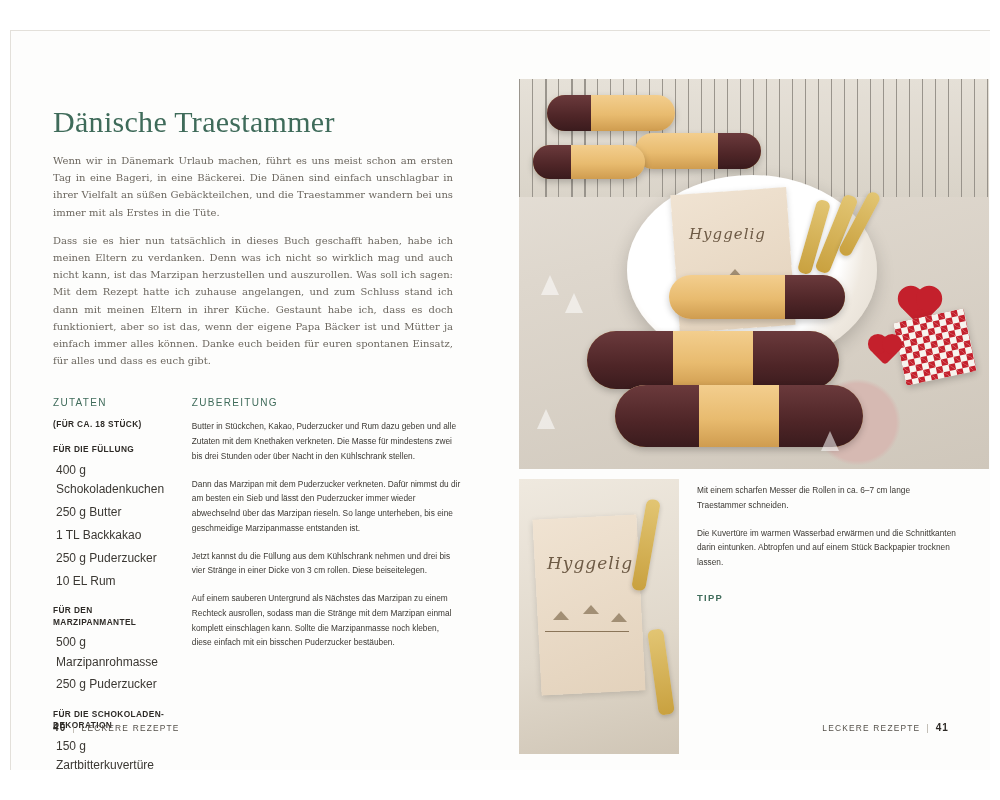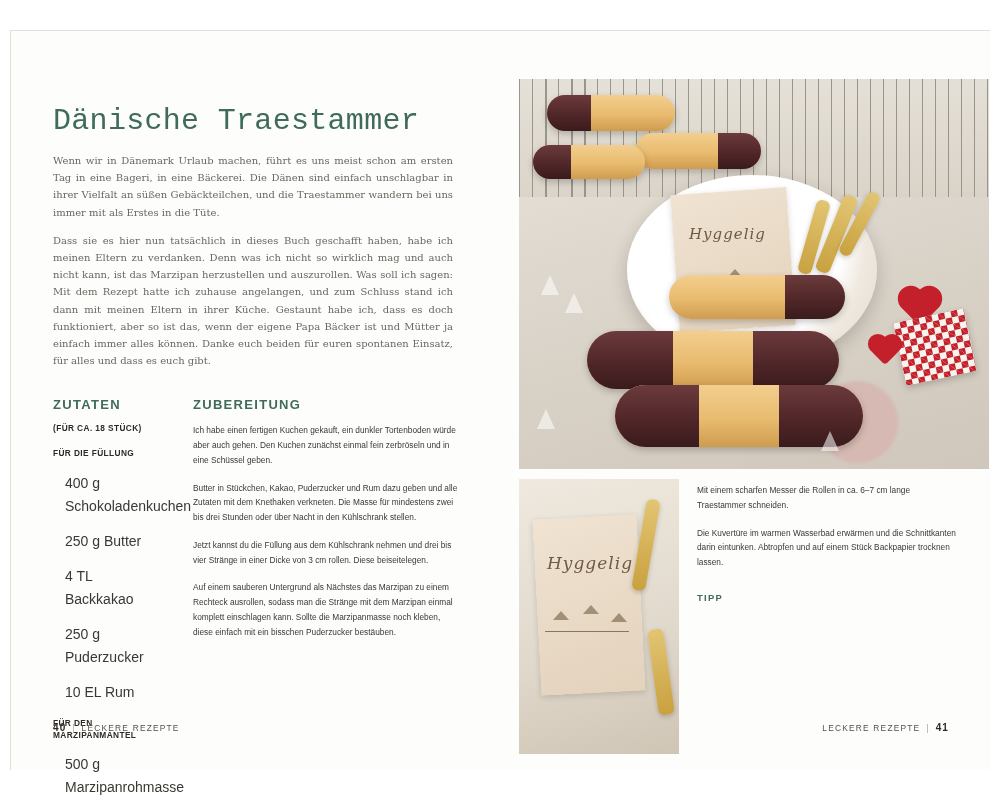--- a/index.html
+++ b/index.html
@@ -19,21 +19,21 @@
     border-top:1px solid #e3e0da;
     box-sizing:border-box;
   }
   
   .page-left{
     position:absolute;left:0;top:0;width:490px;height:740px;
     box-sizing:border-box;
     padding:60px 40px 0 42px;
   }
   .recipe-title{
-    font-family:Liberation Mono, monospace;
+    font-family:Liberation Serif, serif;
     font-weight:400;
     font-size:30px;
     letter-spacing:.3px;
     color:#3f6b5a;
     margin:14px 0 14px 0;
     line-height:1.1;
   }
   .intro{
     font-family:"DejaVu Serif", serif;
     font-size:10px;
@@ -44,42 +44,42 @@
     text-align:justify;
   }
   .cols{
     display:flex;
     margin-top:28px;
     gap:22px;
   }
   .col-ingredients{width:118px;}
   .col-prep{width:272px;}
   .sec-head{
-    font-size:13px;
-    font-weight:bold;
+    font-size:10px;
+    font-weight:normal;
     letter-spacing:1.3px;
     color:#3f6b5a;
     text-transform:uppercase;
     margin:0 0 11px 0;
   }
   .sub-head{
     font-size:8.3px;
     font-weight:bold;
     letter-spacing:.4px;
     color:#2d2a26;
     margin:14px 0 5px 0;
     line-height:1.35;
     text-transform:uppercase;
   }
   .sub-head.first{margin-top:0;}
   .ing{
-    font-size:14px;
+    font-size:12px;
     line-height:1.65;
     color:#3b3833;
-    margin:12px;
+    margin:3px;
   }
   .prep-p{
     font-size:8.3px;
     line-height:1.78;
     color:#3b3833;
     margin:0 0 13px 0;
   }
   
   .page-right{
     position:absolute;left:490px;top:0;width:490px;height:740px;
@@ -243,36 +243,36 @@
 
     <div class="cols">
 
       <div class="col-ingredients">
         <div class="sec-head">ZUTATEN</div>
         <div class="sub-head first">(für ca. 18 Stück)</div>
 
         <div class="sub-head">FÜR DIE FÜLLUNG</div>
         <p class="ing">400 g Schokoladenkuchen</p>
         <p class="ing">250 g Butter</p>
-        <p class="ing">4 TL Backkakao</p>
+        <p class="ing">1 TL Backkakao</p>
         <p class="ing">250 g Puderzucker</p>
         <p class="ing">10 EL Rum</p>
 
         <div class="sub-head">FÜR DEN MARZIPANMANTEL</div>
         <p class="ing">500 g Marzipanrohmasse</p>
         <p class="ing">250 g Puderzucker</p>
 
         <div class="sub-head">FÜR DIE SCHOKOLADEN-DEKORATION</div>
         <p class="ing">150 g Zartbitterkuvertüre</p>
       </div>
 
       <div class="col-prep">
         <div class="sec-head">ZUBEREITUNG</div>
-        <p class="prep-p">Ich habe einen fertigen Kuchen gekauft, ein dunkler Tortenboden würde aber auch gehen. Den Kuchen zunächst einmal fein zerbröseln und in eine Schüssel geben.</p>
         <p class="prep-p">Butter in Stückchen, Kakao, Puderzucker und Rum dazu geben und alle Zutaten mit dem Knethaken verkneten. Die Masse für mindestens zwei bis drei Stunden oder über Nacht in den Kühlschrank stellen.</p>
+        <p class="prep-p">Dann das Marzipan mit dem Puderzucker verkneten. Dafür nimmst du dir am besten ein Sieb und lässt den Puderzucker immer wieder abwechselnd über das Marzipan rieseln. So lange unterheben, bis eine geschmeidige Marzipanmasse entstanden ist.</p>
         <p class="prep-p">Jetzt kannst du die Füllung aus dem Kühlschrank nehmen und drei bis vier Stränge in einer Dicke von 3 cm rollen. Diese beiseitelegen.</p>
         <p class="prep-p">Auf einem sauberen Untergrund als Nächstes das Marzipan zu einem Rechteck ausrollen, sodass man die Stränge mit dem Marzipan einmal komplett einschlagen kann. Sollte die Marzipanmasse noch kleben, diese einfach mit ein bisschen Puderzucker bestäuben.</p>
       </div>
 
     </div>
 
     <div class="folio folio-left">
       <span class="num">40</span>
       <span class="bar">|</span>
       <span class="lbl">LECKERE REZEPTE</span>

